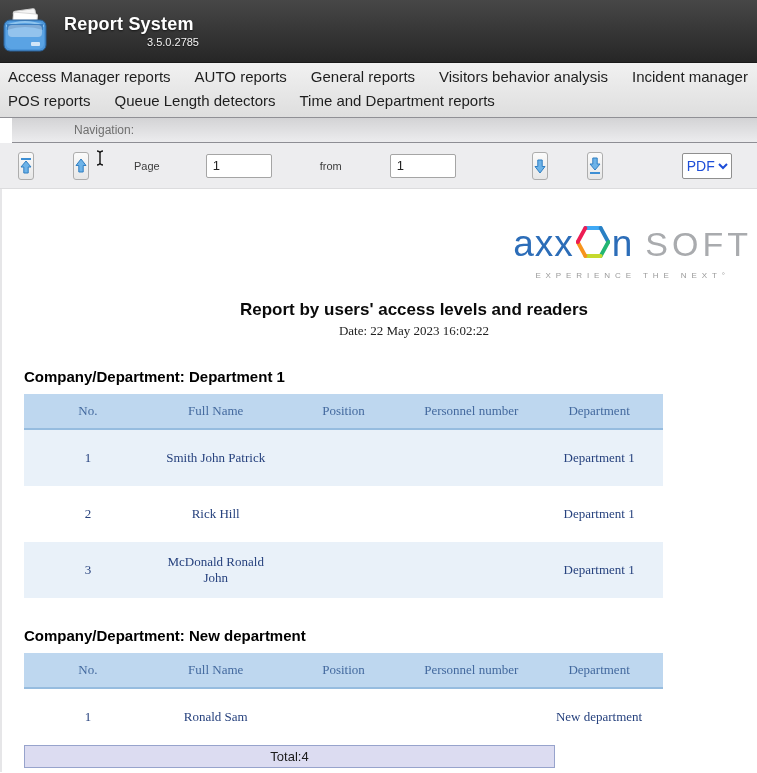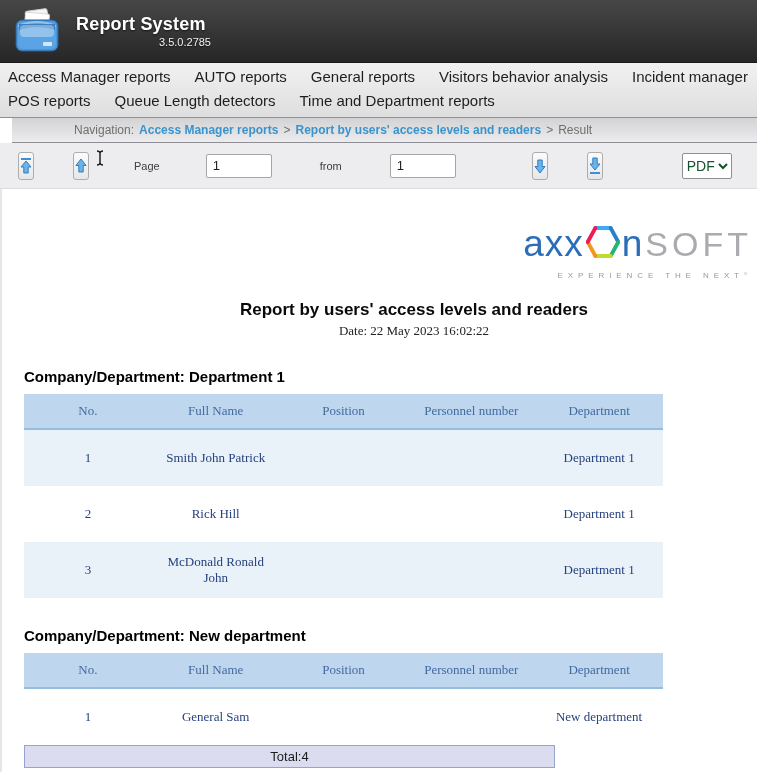--- a/index.html
+++ b/index.html
@@ -1,21 +1,21 @@
 <!DOCTYPE html>
 <html><head>
 <meta charset="utf-8">
 <style>
   * { margin:0; padding:0; box-sizing:border-box; }
   html,body { width:757px; height:773px; overflow:hidden; background:#fff;
               font-family:"Liberation Sans", sans-serif; }
 
   
   .app-header { height:63px; background:linear-gradient(#474747,#262626);
-    display:flex; align-items:center; padding-left:12px; border-bottom:1px solid #1a1a1a; }
+    display:flex; align-items:center; border-bottom:1px solid #1a1a1a; }
   .app-icon { width:50px; height:46px; position:relative; flex:0 0 auto; }
   .app-title-block { margin-left:14px; }
   .app-title { color:#fff; font-size:18px; font-weight:bold; letter-spacing:.2px;
     text-shadow:0 1px 2px rgba(0,0,0,.6); }
   .app-version { color:#f2f2f2; font-size:11px; margin-left:83px; margin-top:1px;
     text-shadow:0 1px 1px rgba(0,0,0,.6); }
 
   
   .menu-bar { background:linear-gradient(#f1f1f1,#dedede); border-bottom:1px solid #909095;
     padding:2px 0 4px 8px; }
@@ -36,33 +36,33 @@
   .toolbar { height:46px; background:#ededef; display:flex; align-items:center;
     padding-left:18px; position:relative; border-bottom:1px solid #dcdcde;gap:36px; }
   .tb-btn { width:33px; height:28px; background:linear-gradient(#fbfbfb,#e7e7e7);
     border:1px solid #adadad; border-radius:3px; display:flex; align-items:center;
     justify-content:center; cursor:pointer; margin-right:3px; }
   .tb-label { font-size:11px; color:#3c3c3c; margin:0 6px; }
   .tb-input { width:66px; height:24px; border:1px solid #a5a5a5; border-radius:2px;
     font-size:13px; padding:0 6px; color:#222; background:#fff; margin:0 4px;
     font-family:"Liberation Sans",sans-serif; }
   .tb-select { height:26px; font-size:14px; border:1px solid #8f8f8f; border-radius:2px;
-    background:#fff; color:#14532d; margin:0 4px; font-family:"Liberation Sans",sans-serif; }
+    background:#fff; color:#1d4ed8; margin:0 4px; font-family:"Liberation Sans",sans-serif; }
   .tb-gap { width:8px; }
   .text-cursor { position:absolute; left:94px; top:6px; pointer-events:none; }
 
   
   .content { background:#fff; border-left:2px solid #e6e6e8; height:583px; overflow:hidden; }
   .page { width:824px; padding-top:34px; }
   .logo-row { display:flex; justify-content:flex-end; padding-right:74px; }
-  .logo { text-align:right; }
+  .logo { text-align:center; }
   .logo-line { display:flex; align-items:center; }
   .logo-axx, .logo-n { font-size:37px; color:#2c6db8; font-weight:500; letter-spacing:1px; line-height:40px; }
   .logo-hex { margin:0 2px; }
-  .logo-soft { font-size:34px; color:#a9abae; letter-spacing:4px; font-weight:400; line-height:40px; margin-left:2px; }
+  .logo-soft { font-size:34px; color:#a9abae; letter-spacing:4px; font-weight:400; line-height:40px; margin-left:12px; }
   .logo-tagline { font-size:8px; letter-spacing:4.9px; color:#9a9a9a; margin-top:6px; white-space:nowrap; }
 
   .report-title { text-align:center; font-size:17px; font-weight:bold; color:#0a0a0a;
     margin-top:20px; }
   .report-date { text-align:center; font-size:13px; color:#222;
     font-family:"Liberation Serif", serif; margin-top:3px; }
 
   .section-heading { font-size:15px; font-weight:bold; color:#000;
     margin:29px 0 0 22px; }
   .section-heading:first-child { margin-top:29px; }
@@ -100,21 +100,20 @@
   </div>
 </div>
 
 <div class="menu-bar">
   <div class="menu-row"><span class="menu-item">Access Manager reports</span><span class="menu-item">AUTO reports</span><span class="menu-item">General reports</span><span class="menu-item">Visitors behavior analysis</span><span class="menu-item">Incident manager</span></div>
   <div class="menu-row"><span class="menu-item">POS reports</span><span class="menu-item">Queue Length detectors</span><span class="menu-item">Time and Department reports</span></div>
 </div>
 
 <div class="breadcrumb-bar">
   <span class="bc-label">Navigation:</span>
-  <span id="bc-items"><span class="bc-link">Access Manager reports</span><span class="bc-sep">&gt;</span><span class="bc-link">Report by users' access levels and readers</span><span class="bc-sep">&gt;</span><span class="bc-current">Result</span></span>
 </div>
 
 <div class="toolbar">
   <div class="tb-btn">
     <svg width="14" height="18" viewBox="0 0 14 18">
         <rect x="2" y="1" width="10" height="2" fill="#3e8fd4"></rect>
         <path d="M7 4 L12 10 H9.2 V16 H4.8 V10 H2 Z" fill="#6db3e8" stroke="#2f7ec2"></path>
       </svg>
   </div>
   <div class="tb-btn">
@@ -228,21 +227,21 @@
         <div class="rtable">
           <div class="thead-row">
             <div class="th">No.</div>
             <div class="th">Full Name</div>
             <div class="th">Position</div>
             <div class="th">Personnel number</div>
             <div class="th">Department</div>
           </div>
           <div class="trow">
             <div class="td">1</div>
-            <div class="td">General Sam</div>
+            <div class="td">Ronald Sam</div>
             <div class="td"></div>
             <div class="td"></div>
             <div class="td">New department</div>
           </div>
         </div>
       </div>
 
     <div class="total-bar">Total:4</div>
 
   </div>

